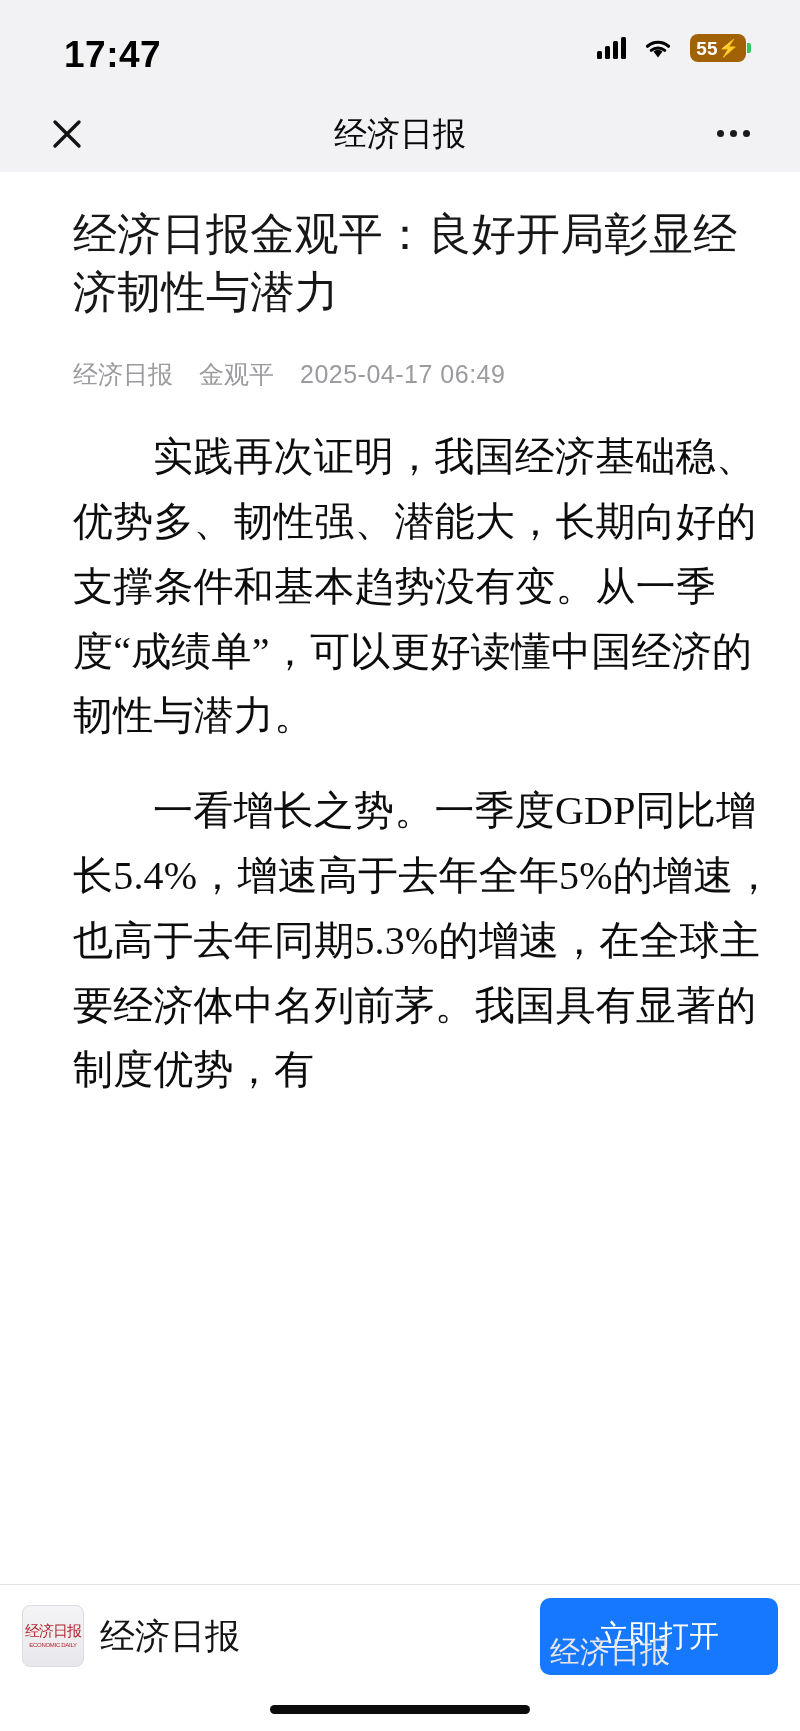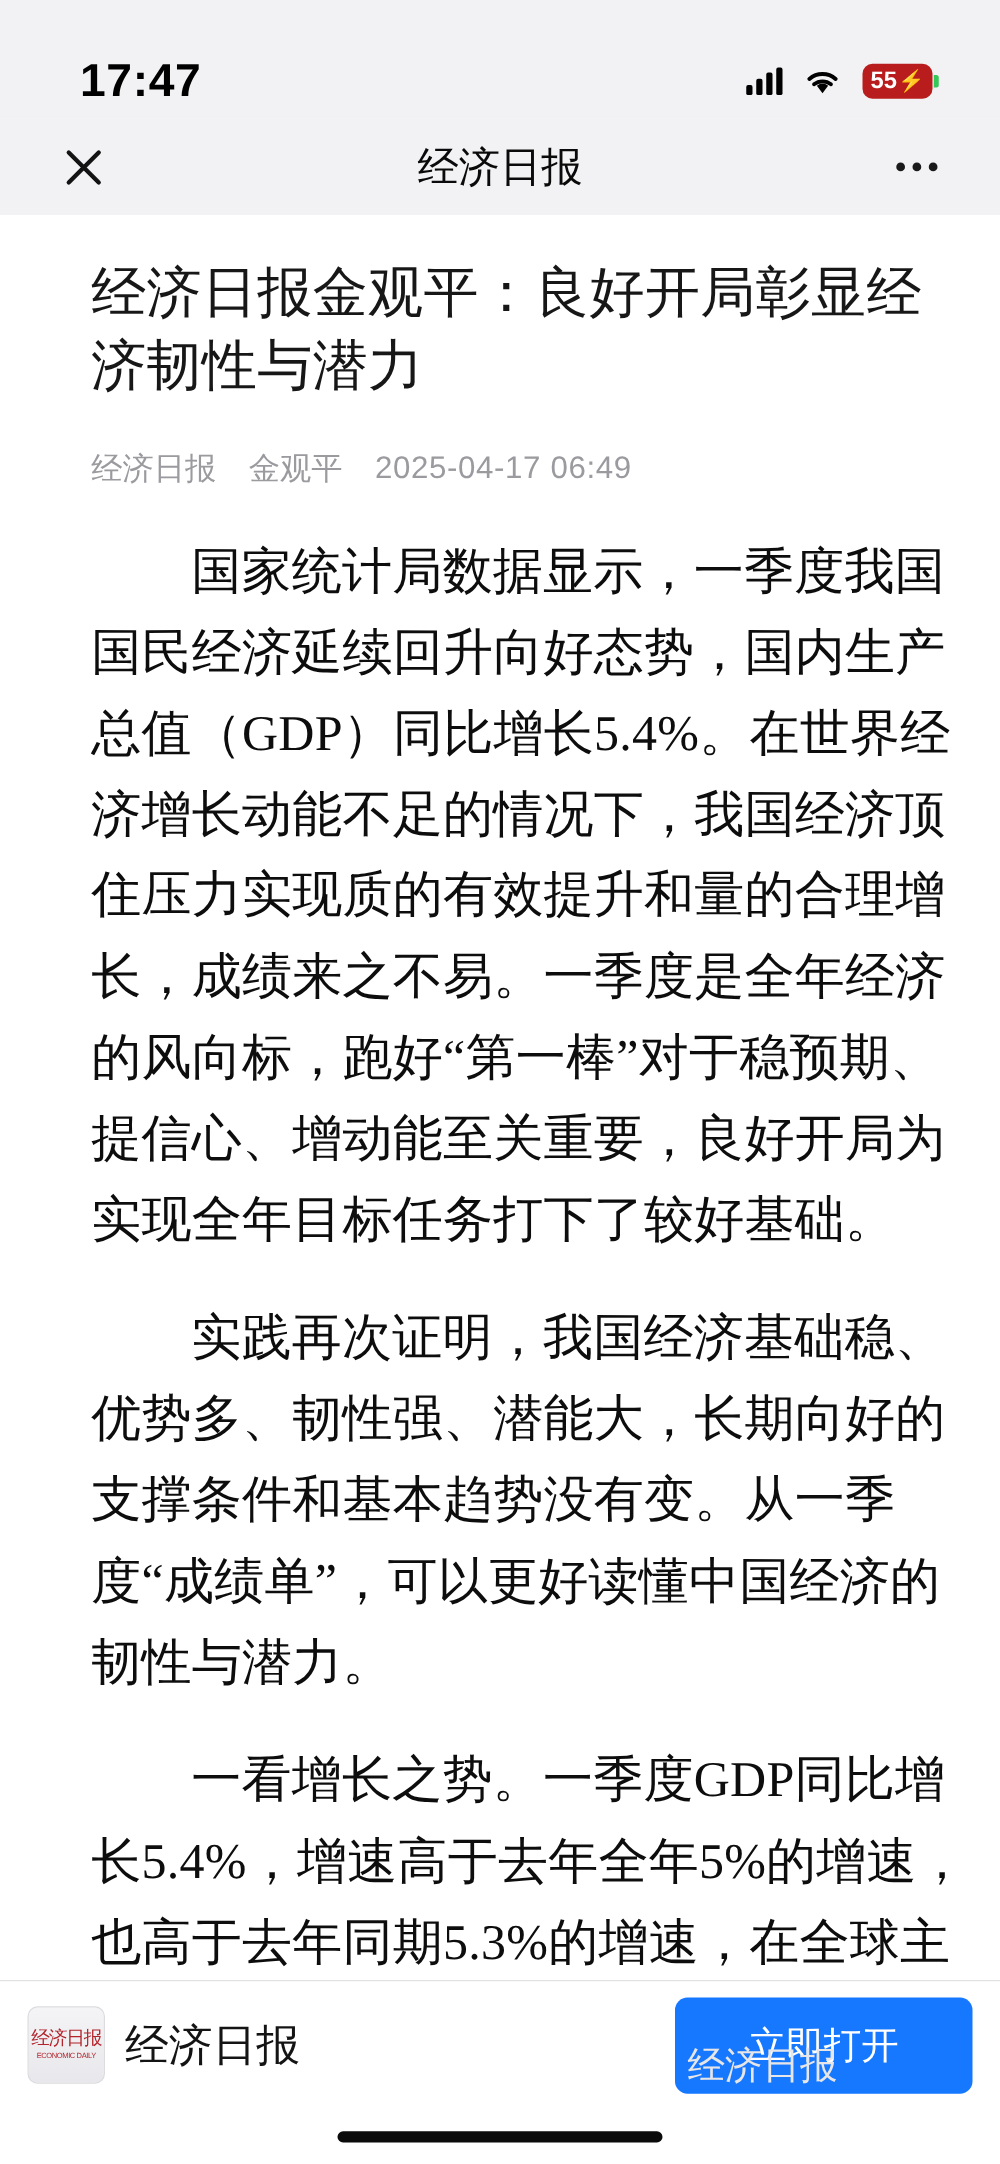--- a/index.html
+++ b/index.html
@@ -17,21 +17,21 @@
     background: #ffffff;
     display: flex;
     flex-direction: column;
   }
 
   
   .statusbar {
     height: 95px;
     background: #f2f2f4;
     display: flex;
-    align-items: center;
+    align-items: flex-start;
     justify-content: space-between;
     padding: 34px 54px 0 64px;
     flex: 0 0 auto;
   }
   .status-time {
     font-size: 37px;
     font-weight: bold;
     color: #000;
     letter-spacing: 0.5px;
   }
@@ -58,21 +58,21 @@
   .signal-bars i:nth-child(4) { height: 22px; }
 
   .wifi-icon { width: 30px; height: 22px; position: relative; }
   .wifi-icon svg { display: block; }
 
   .battery {
     position: relative;
     width: 56px;
     height: 28px;
     border-radius: 8px;
-    background: #b91c1c;
+    background: #a16207;
     display: flex;
     align-items: center;
     justify-content: center;
     gap: 1px;
   }
   .battery:after {
     content: "";
     position: absolute;
     right: -5px;
     top: 9px;
@@ -309,21 +309,20 @@
   </div>
 
   <div class="article">
     <div class="headline">经济日报金观平：良好开局彰显经济韧性与潜力</div>
     <div class="meta">
       <span>经济日报</span>
       <span>金观平</span>
       <span class="date">2025-04-17 06:49</span>
     </div>
     <div class="body-text">
-      <p>国家统计局数据显示，一季度我国国民经济延续回升向好态势，国内生产总值（GDP）同比增长5.4%。在世界经济增长动能不足的情况下，我国经济顶住压力实现质的有效提升和量的合理增长，成绩来之不易。一季度是全年经济的风向标，跑好“第一棒”对于稳预期、提信心、增动能至关重要，良好开局为实现全年目标任务打下了较好基础。</p>
       <p>实践再次证明，我国经济基础稳、优势多、韧性强、潜能大，长期向好的支撑条件和基本趋势没有变。从一季度“成绩单”，可以更好读懂中国经济的韧性与潜力。</p>
       <p>一看增长之势。一季度GDP同比增长5.4%，增速高于去年全年5%的增速，也高于去年同期5.3%的增速，在全球主要经济体中名列前茅。我国具有显著的制度优势，有</p>
     </div>
   </div>
 
   <div class="bottombar">
     <div class="watermark">经济日报</div>
     <div class="brand">
       <div class="brand-logo">
         <span class="cn">经济日报</span>

